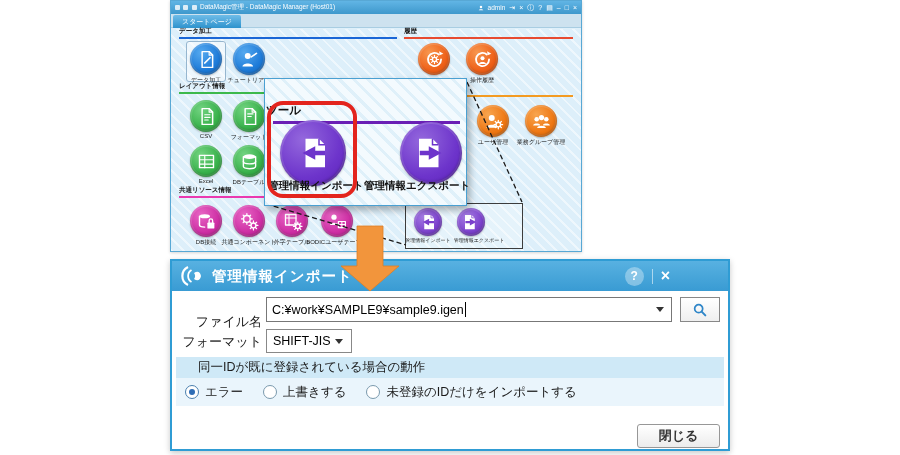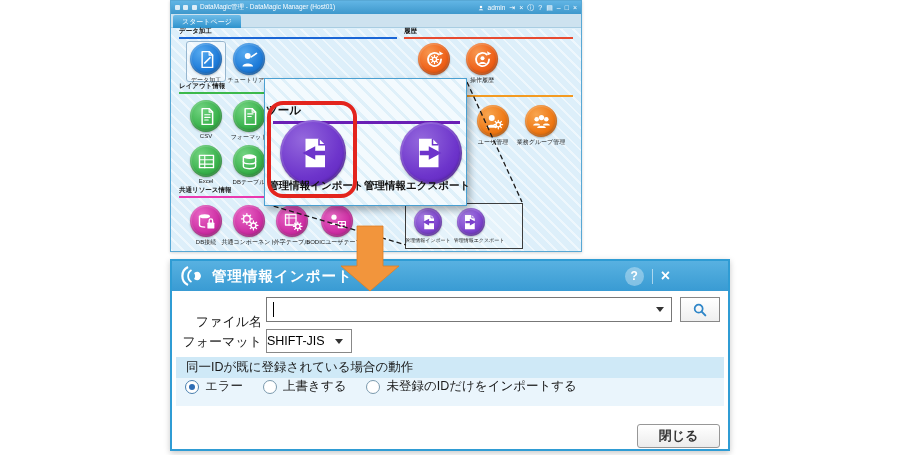--- a/index.html
+++ b/index.html
@@ -61,25 +61,25 @@
   .combo { position:absolute; left:94px; top:36px; width:406px; height:25px; border:1px solid #777;
     background:#fff; display:flex; align-items:center; padding-left:5px; }
   .combo-text { font-size:12.5px; color:#000; white-space:nowrap; }
   .caret { display:inline-block; width:1px; height:15px; background:#000; margin-left:1px; }
   .tri { width:0; height:0; border-left:4px solid transparent; border-right:4px solid transparent;
     border-top:5px solid #333; }
   .combo .tri { margin-left:auto; margin-right:7px; }
   .browse-btn { position:absolute; left:508px; top:36px; width:40px; height:25px; border:1px solid #888;
     background:linear-gradient(#fff,#efefef); display:flex; align-items:center; justify-content:center; }
   .select { position:absolute; left:94px; top:68px; width:86px; height:24px; border:1px solid #888;
-    background:#fff; display:flex; align-items:center; font-size:12.5px; color:#000; }
+    background:#fff; display:flex; align-items:center; padding-left:6px; font-size:12.5px; color:#000; }
   .select .tri { margin-left:auto; margin-right:8px; }
   .dup-group { position:absolute; left:4px; top:96px; width:548px; }
-  .dup-header { height:21px; line-height:21px; background:#cfe9f7; padding-left:10px; font-size:12.5px; color:#1a1a1a; }
-  .dup-options { height:28px; background:#eaf5fc; display:flex; align-items:flex-start; padding-left:9px; gap:20px; }
+  .dup-header { height:21px; line-height:21px; background:#cfe9f7; padding-left:22px; font-size:12.5px; color:#1a1a1a; }
+  .dup-options { height:28px; background:#eaf5fc; display:flex; align-items:center; padding-left:9px; gap:20px; }
   .opt { display:flex; align-items:center; gap:6px; font-size:12.5px; color:#1a1a1a; }
   .radio { width:14px; height:14px; border-radius:50%; border:1px solid #7a99ad; background:#fff; position:relative; }
   .radio.sel { border-color:#4a7fae; }
   .radio.sel::after { content:""; position:absolute; left:3px; top:3px; right:3px; bottom:3px;
     border-radius:50%; background:#2e6db5; }
   .dlg-btn { position:absolute; top:163px; height:24px; border:1px solid #979797; border-radius:3px;
     background:linear-gradient(#ffffff,#ececec); font-size:13px; font-weight:bold;
     font-family:"Liberation Sans","DejaVu Sans",sans-serif; }
   #btn-import { left:365px; width:87px; color:#1f5cae; }
   #btn-close  { left:465px; width:83px; color:#333; }
@@ -315,20 +315,21 @@
       <span class="dlg-title-text">管理情報インポート</span>
       <span class="dlg-tr">
         <span class="help-btn">?</span>
         <span class="dlg-div"></span>
         <span class="dlg-close">×</span>
       </span>
     </div>
 
     <div class="fld-label" style="top:52px;">ファイル名</div>
     <div class="combo">
+      <span class="combo-text">C:¥work¥SAMPLE9¥sample9.igen</span>
         <span class="caret"></span>
       <span class="tri"></span>
     </div>
     <button class="browse-btn">
       <svg width="16" height="16" viewBox="0 0 24 24">
         <circle cx="10" cy="10" r="6" fill="none" stroke="#2f86c8" stroke-width="2.6"></circle>
         <line x1="14.5" y1="14.5" x2="20" y2="20" stroke="#2f86c8" stroke-width="3" stroke-linecap="round"></line>
       </svg>
     </button>
 

